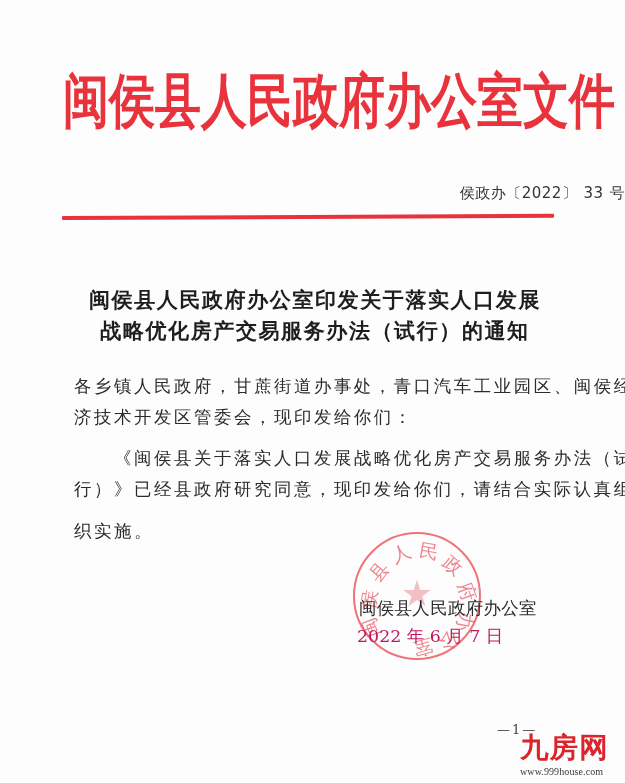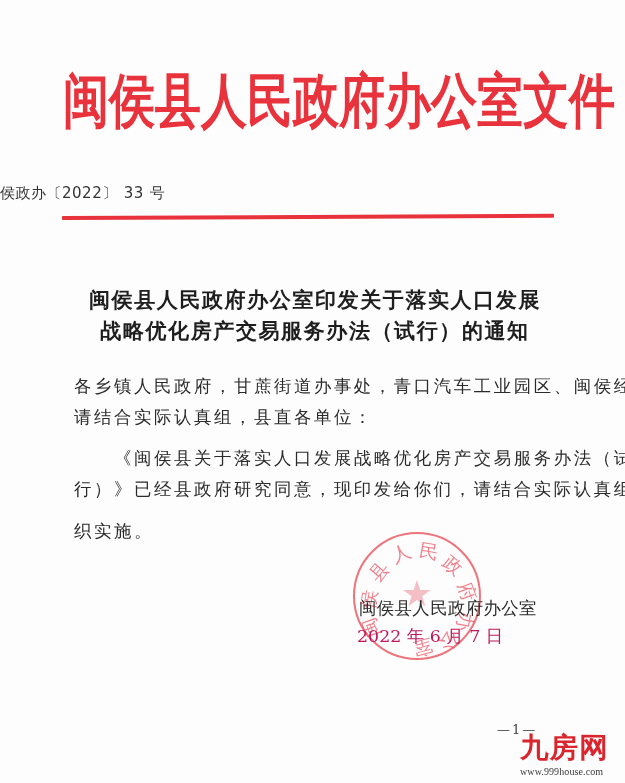--- a/index.html
+++ b/index.html
@@ -38,21 +38,21 @@
       font-size: 46px;
       line-height: 1;
       transform: scaleY(1.28);
       transform-origin: center;
       width: 48px;
       text-align: center;
     }
 
     .doc-number {
       left: 0; top: 184px; width: 625px;
-      text-align: left;
+      text-align: right;
       font-family: "DejaVu Sans", sans-serif;
       font-size: 15px;
       color: #333;
       letter-spacing: 0.5px;
     }
     .doc-number .pad { display:inline-block; width: 6px; }
 
     .red-rule {
       left: 62px; top: 216px;
       width: 492px; height: 4px;
@@ -175,21 +175,21 @@
   <div class="abs doc-number">
     <span>侯政办</span><span>〔2022〕</span><span class="pad"></span><span>33</span><span class="pad"></span><span>号</span>
   </div>
 
   <div class="abs red-rule"></div>
 
   <div class="abs title l2">战略优化房产交易服务办法（试行）的通知</div>
   <div class="abs title l1">闽侯县人民政府办公室印发关于落实人口发展</div>
 
   <div class="abs body-line" style="top:374px;">各乡镇人民政府，甘蔗街道办事处，青口汽车工业园区、闽侯经</div>
-  <div class="abs body-line" style="top:405px;">请结合实际认真组，县直各单位：</div>
+  <div class="abs body-line" style="top:405px;">济技术开发区管委会，现印发给你们：</div>
   <div class="abs body-line indent" style="top:446px;">《闽侯县关于落实人口发展战略优化房产交易服务办法（试</div>
   <div class="abs body-line" style="top:477px;">行）》已经县政府研究同意，现印发给你们，请结合实际认真组</div>
   <div class="abs body-line" style="top:519px;">织实施。</div>
 
   <div class="abs stamp">
     <span class="stamp-char" style="left:6px; top:84px; transform:rotate(-110deg);">闽</span>
     <span class="stamp-char" style="left:4px; top:56px; transform:rotate(-80deg);">侯</span>
     <span class="stamp-char" style="left:14px; top:28px; transform:rotate(-50deg);">县</span>
     <span class="stamp-char" style="left:36px; top:10px; transform:rotate(-22deg);">人</span>
     <span class="stamp-char" style="left:64px; top:8px; transform:rotate(10deg);">民</span>

